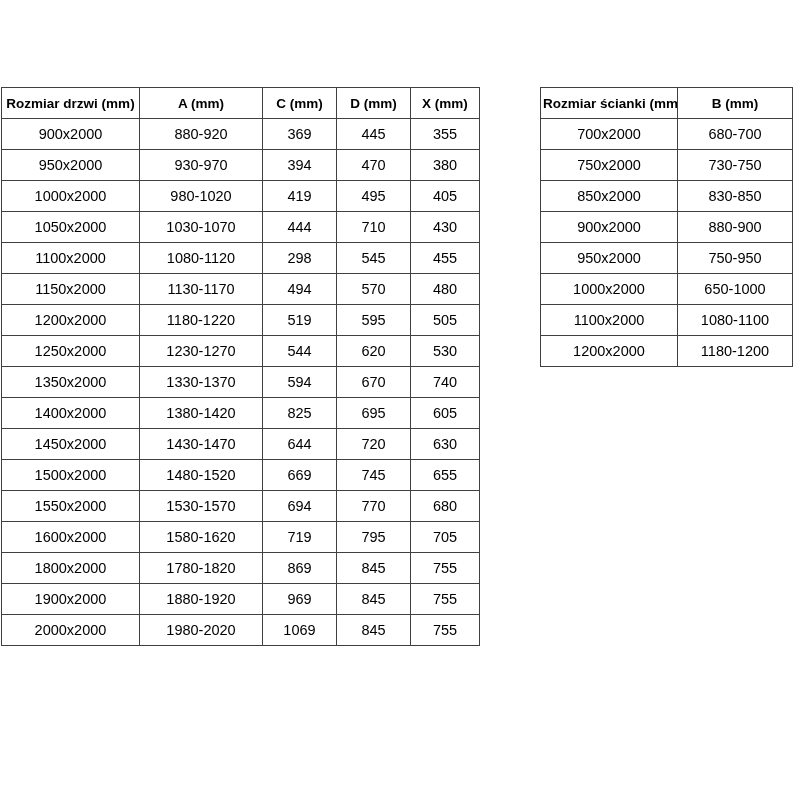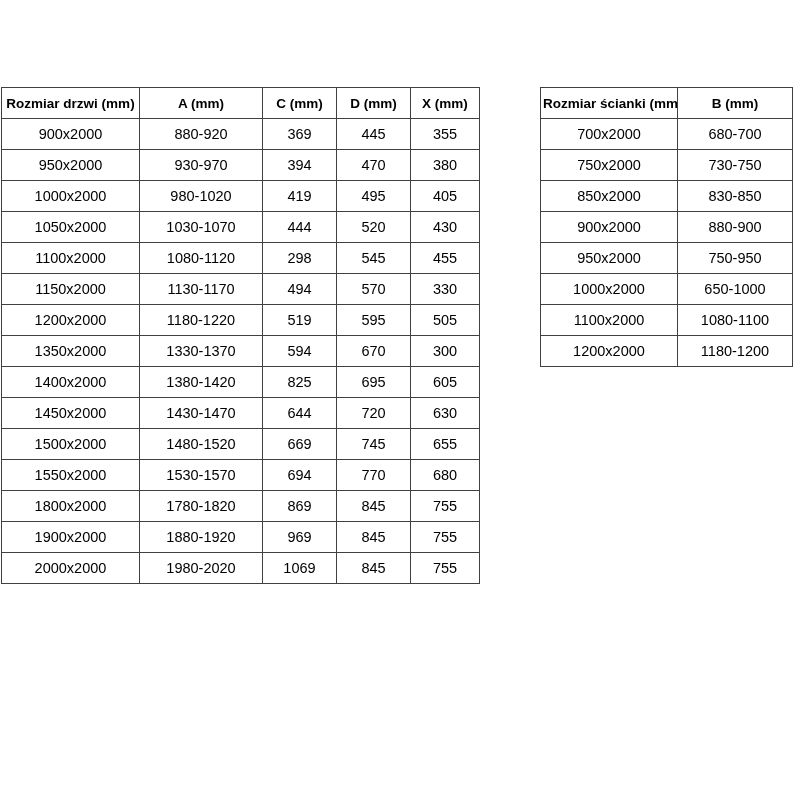--- a/index.html
+++ b/index.html
@@ -80,50 +80,57 @@
           <td>1000x2000</td>
           <td>980-1020</td>
           <td>419</td>
           <td>495</td>
           <td>405</td>
         </tr>
         <tr>
           <td>1050x2000</td>
           <td>1030-1070</td>
           <td>444</td>
-          <td>520</td>
+          <td>710</td>
           <td>430</td>
         </tr>
         <tr>
           <td>1100x2000</td>
           <td>1080-1120</td>
           <td>298</td>
           <td>545</td>
           <td>455</td>
         </tr>
         <tr>
           <td>1150x2000</td>
           <td>1130-1170</td>
           <td>494</td>
           <td>570</td>
-          <td>330</td>
+          <td>480</td>
         </tr>
         <tr>
           <td>1200x2000</td>
           <td>1180-1220</td>
           <td>519</td>
           <td>595</td>
           <td>505</td>
         </tr>
         <tr>
+          <td>1250x2000</td>
+          <td>1230-1270</td>
+          <td>544</td>
+          <td>620</td>
+          <td>530</td>
+        </tr>
+        <tr>
           <td>1350x2000</td>
           <td>1330-1370</td>
           <td>594</td>
           <td>670</td>
-          <td>300</td>
+          <td>740</td>
         </tr>
         <tr>
           <td>1400x2000</td>
           <td>1380-1420</td>
           <td>825</td>
           <td>695</td>
           <td>605</td>
         </tr>
         <tr>
           <td>1450x2000</td>
@@ -138,20 +145,27 @@
           <td>669</td>
           <td>745</td>
           <td>655</td>
         </tr>
         <tr>
           <td>1550x2000</td>
           <td>1530-1570</td>
           <td>694</td>
           <td>770</td>
           <td>680</td>
+        </tr>
+        <tr>
+          <td>1600x2000</td>
+          <td>1580-1620</td>
+          <td>719</td>
+          <td>795</td>
+          <td>705</td>
         </tr>
         <tr>
           <td>1800x2000</td>
           <td>1780-1820</td>
           <td>869</td>
           <td>845</td>
           <td>755</td>
         </tr>
         <tr>
           <td>1900x2000</td>

